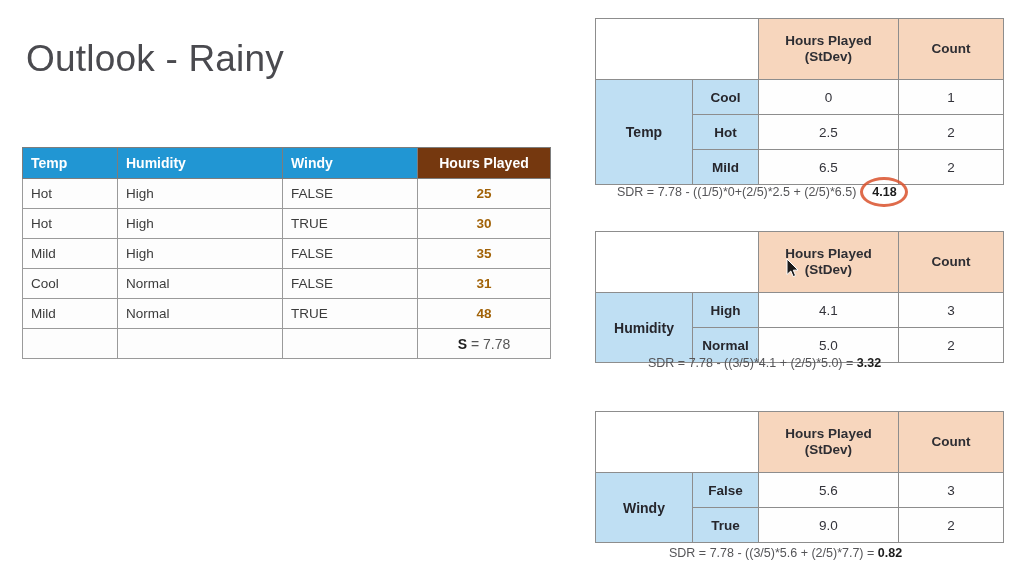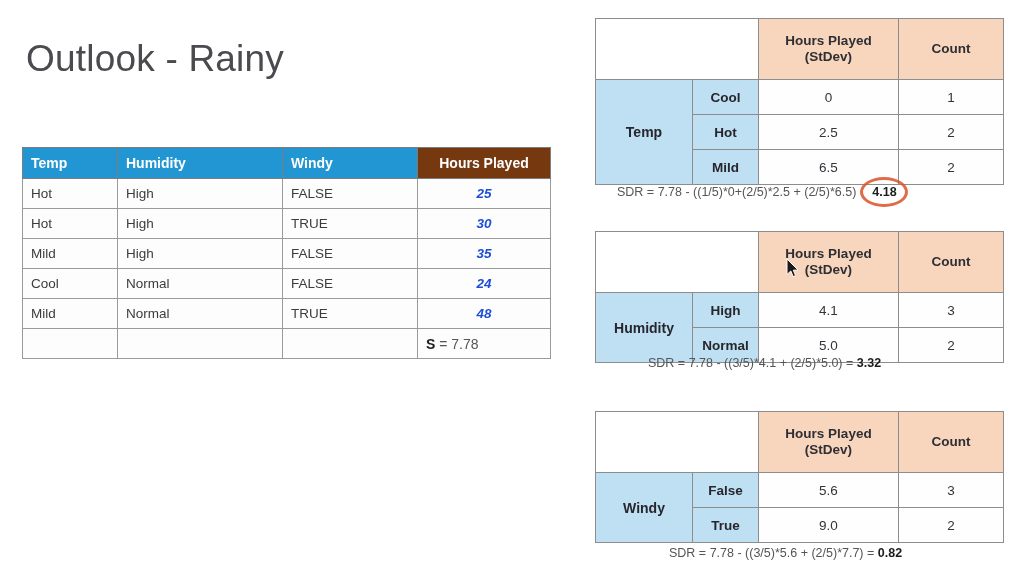--- a/index.html
+++ b/index.html
@@ -51,23 +51,23 @@
   #main-table th {
     color: #ffffff;
     font-weight: bold;
     font-size: 14px;
     text-align: left;
     height: 30px;
     border-color: #7d7d7d;
   }
   #main-table th.blue   { background: #2196d3; }
   #main-table th.brown  { background: #75380f; text-align: center; }
-  #main-table td.hours  { text-align: center; font-weight: bold; color: #1d4ed8; font-style: italic; }
+  #main-table td.hours  { text-align: center; font-weight: bold; color: #a16207; }
   #main-table td.statcell {
-    text-align: left;
+    text-align: center;
     color: #555;
     font-size: 14px;
     margin-top: 12px;
   }
   #main-table td.statcell b { color: #1d1d1d; font-size: 14px; }
   .col-temp  { width: 95px; }
   .col-hum   { width: 165px; }
   .col-wind  { width: 135px; }
   .col-hours { width: 133px; }
 
@@ -200,21 +200,21 @@
       <tr>
         <td>Mild</td>
         <td>High</td>
         <td>FALSE</td>
         <td class="hours">35</td>
       </tr>
       <tr>
         <td>Cool</td>
         <td>Normal</td>
         <td>FALSE</td>
-        <td class="hours">24</td>
+        <td class="hours">31</td>
       </tr>
       <tr>
         <td>Mild</td>
         <td>Normal</td>
         <td>TRUE</td>
         <td class="hours">48</td>
       </tr>
       <tr>
         <td></td>
         <td></td>

